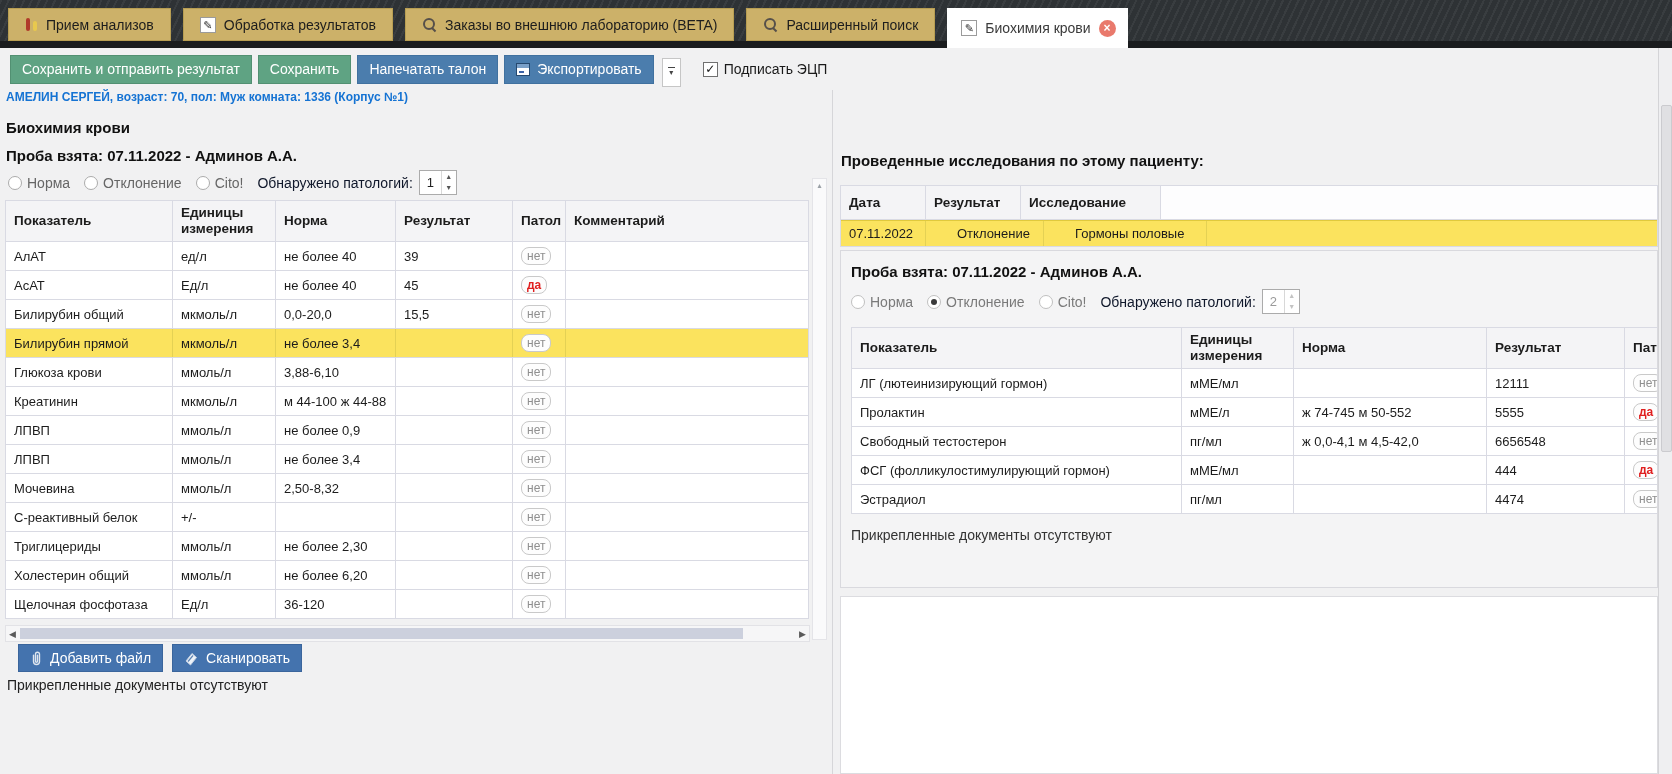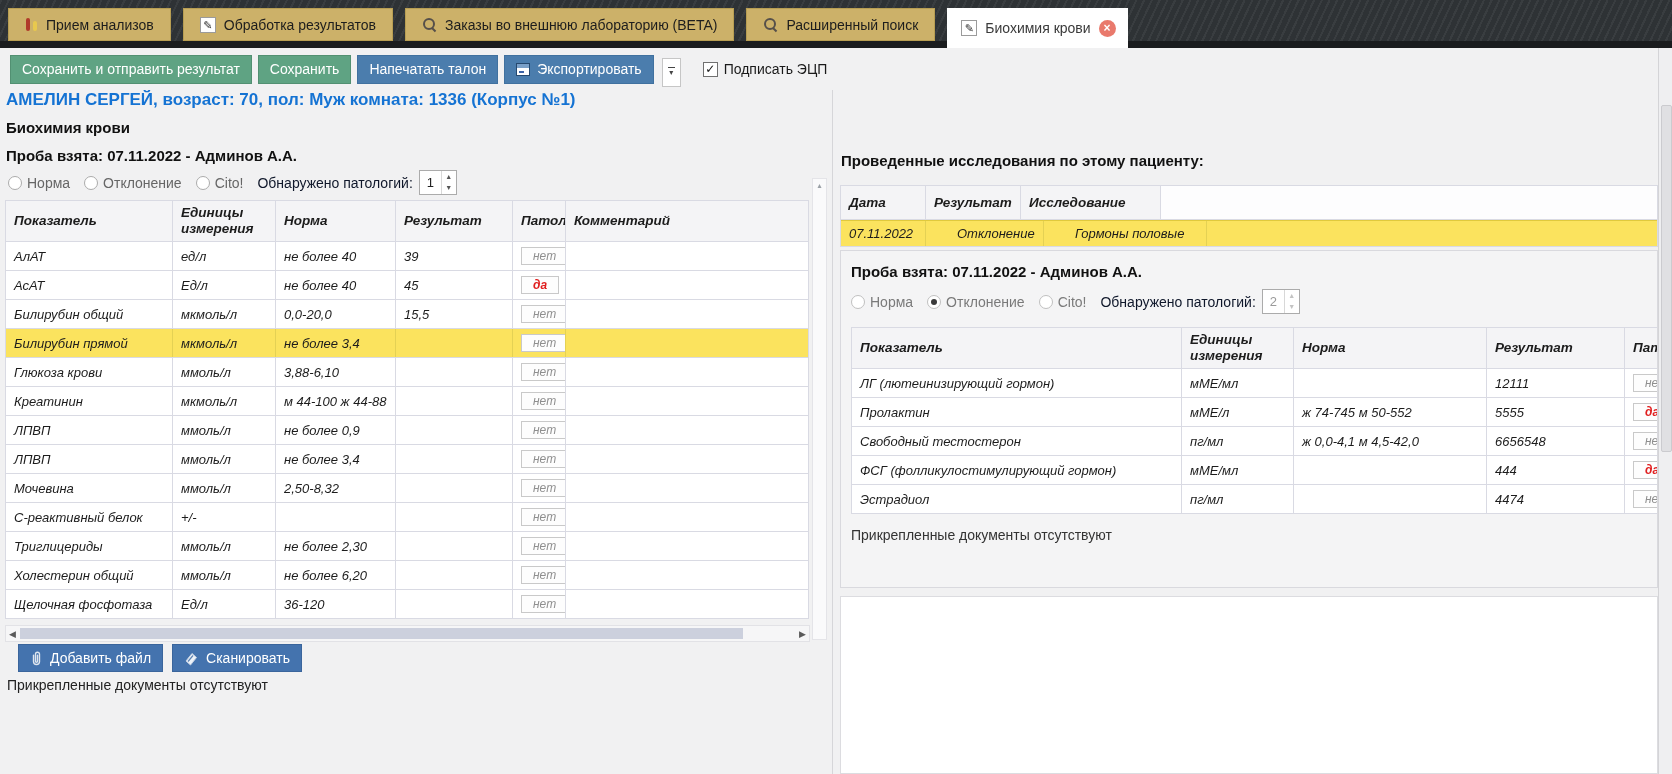--- a/index.html
+++ b/index.html
@@ -60,47 +60,47 @@
     width:17px;height:27px;background:#fff;border:1px solid #c6c6c6;margin-left:2px;margin-top:6px;
     display:inline-flex;flex-direction:column;align-items:center;justify-content:center;cursor:pointer;gap:1px;
   }
   .mini-drop .dash{width:7px;height:1px;background:#444;}
   .mini-drop .caret{font-size:8px;line-height:8px;color:#444;}
   .cb-wrap{display:inline-flex;align-items:center;gap:6px;margin-left:16px;cursor:pointer;}
   .cb{width:15px;height:15px;border:1px solid #707070;background:#fff;display:flex;align-items:center;justify-content:center;font-size:12px;font-weight:bold;color:#111;box-sizing:border-box;}
   .cb-label{font-size:14px;color:#1a1a1a;}
 
   
-  .patient-header{left:6px;top:90px;font-size:17px;font-weight:bold;color:#1573d3;white-space:nowrap;}
+  .patient-header{left:6px;top:90px;font-size:12px;font-weight:bold;color:#1573d3;white-space:nowrap;}
   .study-title{left:6px;top:119px;font-size:15px;font-weight:bold;color:#111;}
   .sample-line{left:6px;top:147px;font-size:15px;font-weight:bold;color:#111;}
 
   
   .status-row{display:flex;align-items:center;font-size:14px;color:#666;}
   .radio{width:14px;height:14px;border-radius:50%;border:1px solid #ababab;background:#fff;box-sizing:border-box;position:relative;display:inline-block;margin-right:5px;flex:none;}
   .radio.sel::after{content:"";position:absolute;left:3px;top:3px;width:6px;height:6px;border-radius:50%;background:#2b2b2b;}
   .status-item{display:inline-flex;align-items:center;margin-right:14px;}
   .path-label{color:#0f172a;margin-right:6px;white-space:nowrap;}
   .spinner{display:inline-flex;border:1px solid #ababab;background:#fff;height:25px;box-sizing:border-box;}
   .spin-val{width:21px;text-align:center;line-height:23px;font-size:13px;color:#222;}
   .spin-arrows{display:flex;flex-direction:column;width:14px;border-left:1px solid #d8d8d8;}
   .spin-arrows span{font-size:7px;line-height:11px;text-align:center;color:#555;cursor:pointer;}
   .spinner.disabled .spin-val{color:#9a9a9a;}
   .spinner.disabled .spin-arrows span{color:#c3c3c3;}
   .status-left{left:8px;top:170px;}
 
   
   .gtable{background:#fff;border:1px solid #d9dae3;box-sizing:border-box;}
-  .grow{display:grid;border-bottom:1px solid #d9dae3;background:#fff;font-style:italic;}
+  .grow{display:grid;border-bottom:1px solid #d9dae3;background:#fff;}
   .grow:last-child{border-bottom:none;}
   .grow .c{border-right:1px solid #d9dae3;padding:4px 8px;display:flex;align-items:center;font-size:13px;color:#1c1c1c;overflow:hidden;white-space:nowrap;box-sizing:border-box;}
   .grow .c:last-child{border-right:none;}
   .ghead{background:#f4f4f6;}
   .ghead .c{font-weight:bold;font-size:13.5px;white-space:normal;line-height:16px;}
-  .badge{display:inline-block;border:1px solid #c9c9c9;background:#fdfdfd;padding:1px 11px;font-size:12px;color:#8f8f8f;border-radius:0;}
+  .badge{display:inline-block;border:1px solid #c9c9c9;background:#fdfdfd;padding:1px 5px;font-size:12px;color:#8f8f8f;border-radius:8px;}
   .badge.yes{color:#e01f1f;font-weight:bold;}
   .hl{background:#fbe35e !important;}
   .hl .c{border-right-color:#e4d154;}
 
   
   .left-table{left:5px;top:200px;width:804px;}
   .lt-cols{grid-template-columns:167px 103px 120px 117px 53px 1fr;}
   .left-table .grow{min-height:28px;}
   .left-table .ghead{min-height:40px;}
   .left-table .c.wrap{white-space:normal;line-height:17px;}

